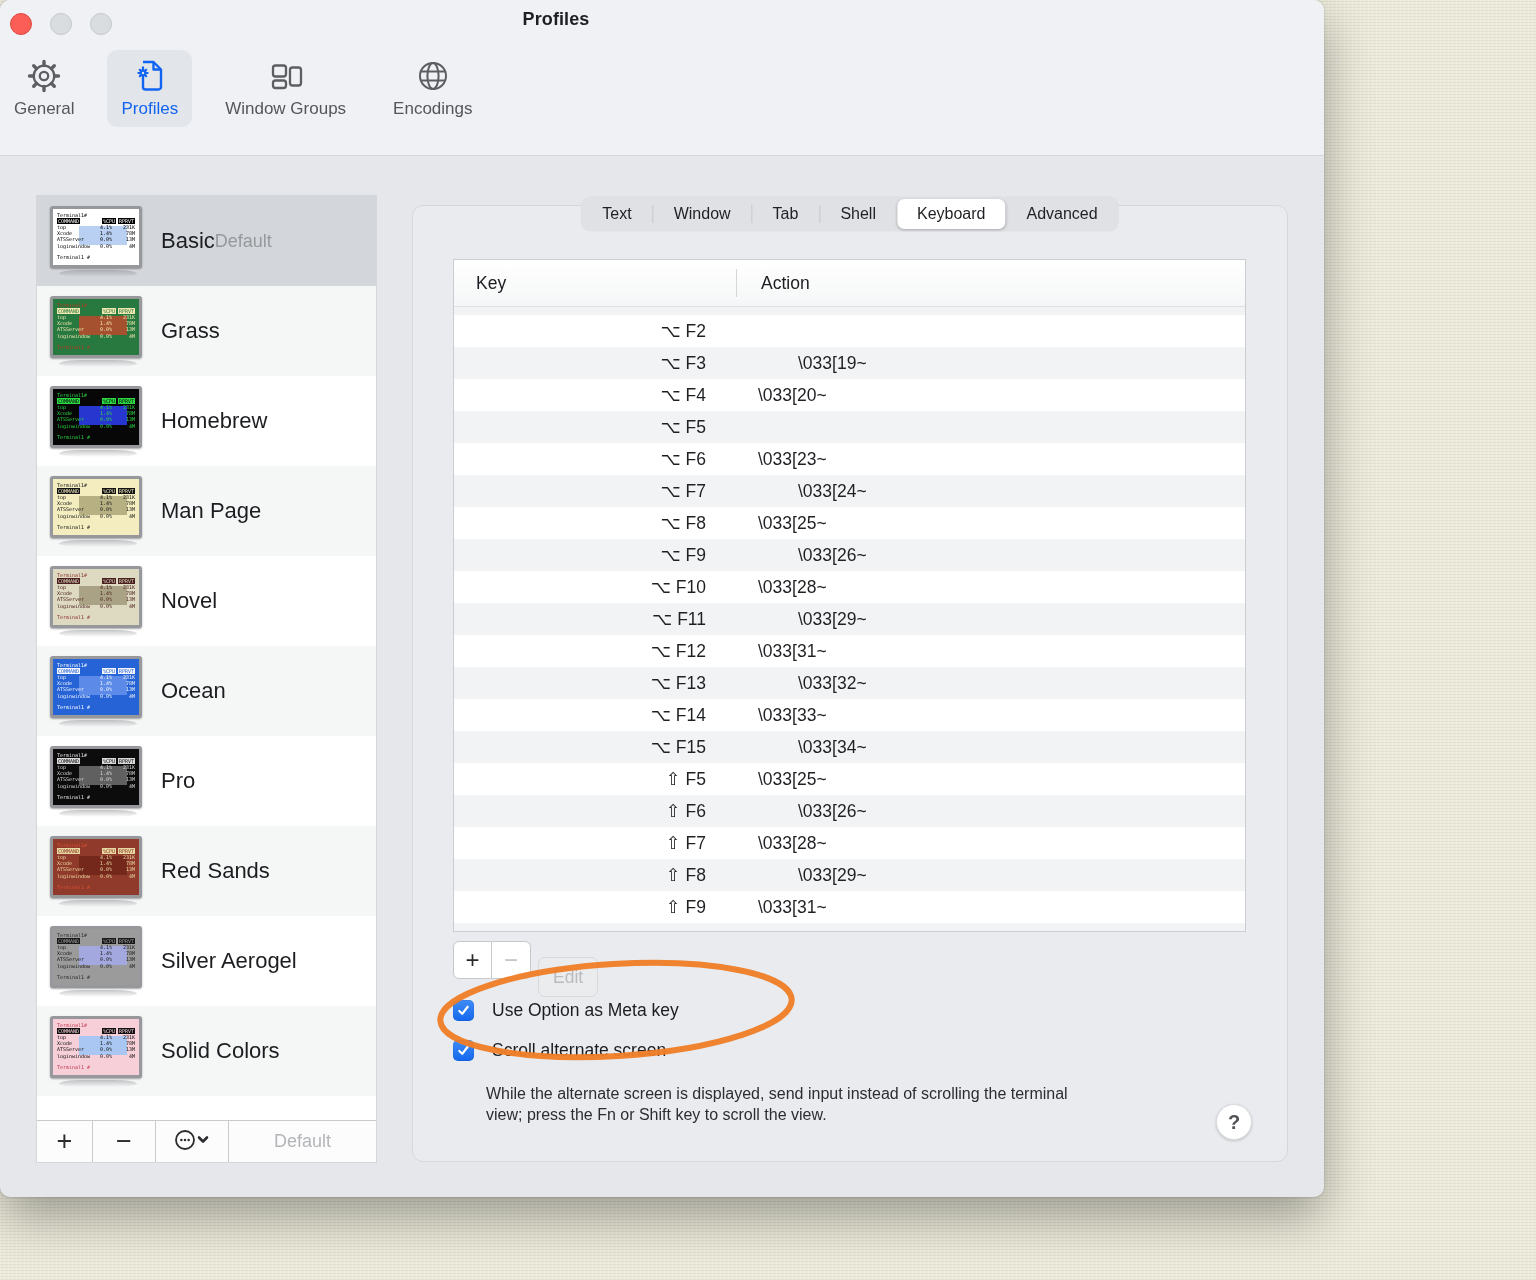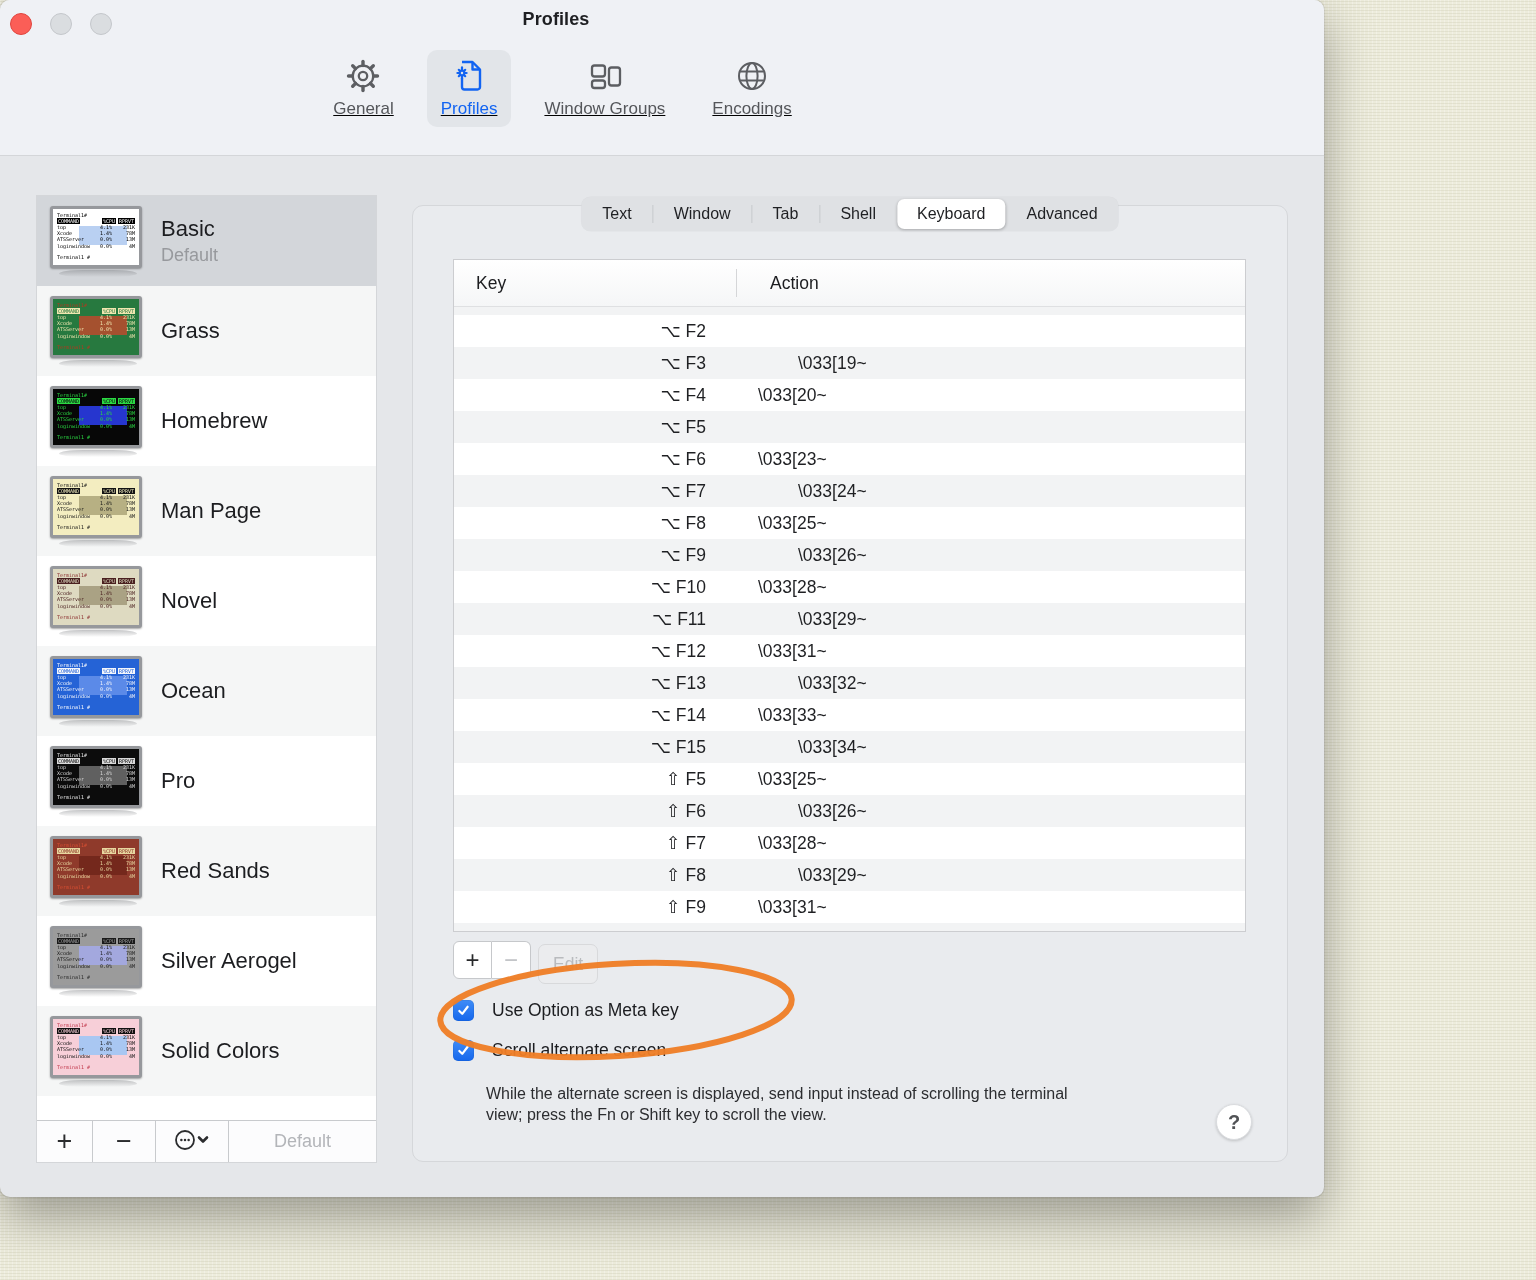--- a/index.html
+++ b/index.html
@@ -21,22 +21,22 @@
   }
   .titlebar{ position:absolute; left:0; top:0; right:0; height:156px;
     background:#eff1f5; border-bottom:1px solid #d4d6d9; }
   .traffic{ position:absolute; left:10px; top:13px; display:flex; gap:18px; }
   .light{ width:22px; height:22px; border-radius:50%; }
   .light-close{ background:#fb5e57; border:1px solid #e0453e; }
   .light-dim{ background:#dadde0; border:1px solid #c4c7cb; }
   .win-title{ position:absolute; top:9px; left:0; right:212px; text-align:center;
     font-size:18px; font-weight:700; color:#1e1f22; letter-spacing:.1px; }
 
-  .toolbar{ position:absolute; top:50px; left:13px; right:212px;
-    display:flex; justify-content:center; align-items:flex-start; gap:19px;text-decoration:underline; }
+  .toolbar{ position:absolute; top:50px; left:0; right:212px;
+    display:flex; align-items:flex-start; gap:19px; }
   .tb-item{ display:flex; flex-direction:column; align-items:center; gap:3px;
     padding:6px 14px 8px; border-radius:10px; color:#54565a; font-size:17px; }
   .tb-item.selected{ background:#e2e5e9; color:#1264f2; }
   .tb-icon{ width:44px; height:40px; display:flex; align-items:center; justify-content:center; }
 
   
   .sidebar{ position:absolute; left:36px; top:195px; width:341px; height:968px;
     background:#fff; border:1px solid #d4d6d9; }
   .profile-list{ position:absolute; left:0; right:0; top:0; bottom:42px; overflow:hidden; }
   .p-row{ height:90px; display:flex; align-items:center; padding-left:13px; gap:15px; background:#fff; }
@@ -54,21 +54,21 @@
   .tt-title{ color:var(--ttl); }
   .tt-hdr{ display:flex; align-items:center; }
   .tt-hdr .hsp{ flex:1; }
   .tt-hdr .box{ background:var(--tfg); color:var(--tbg); padding:0 1px; margin-left:2px; }
   .tt-hdr .box:first-child{ margin-left:0; }
   .tt-ln{ display:flex; }
   .tt-ln .n{ flex:1; overflow:hidden; white-space:nowrap; }
   .tt-ln .c{ width:19px; text-align:right; }
   .tt-ln .m{ width:23px; text-align:right; }
   .tt-prompt{ margin-top:5px; color:var(--ttl); }
-  .p-meta{ display:flex; flex-direction:column; }
+  .p-meta{ display:flex; }
   .p-name{ font-size:22px; color:#1c1d20; }
   .p-sub{ font-size:18px; color:#97999d; margin-top:3px; }
 
   .sidebar-footer{ position:absolute; left:0; right:0; bottom:0; height:42px;
     border-top:1px solid #c8cacd; display:flex; background:#fcfcfd; }
   .sf-btn{ display:flex; align-items:center; justify-content:center;
     border-right:1px solid #c8cacd; color:#2b2c2e; }
   .sf-add{ width:56px; font-size:27px; font-weight:300; }
   .sf-remove{ width:63px; font-size:27px; font-weight:300; }
   .sf-more{ width:73px; gap:4px; }
@@ -88,34 +88,34 @@
   .seg:not(.sel)+.seg:not(.sel)::before{ content:""; position:absolute; left:0; top:8px; bottom:8px;
     width:1px; background:#c7c9cc; }
 
   .table{ position:absolute; left:40px; top:53px; width:793px; height:673px;
     background:#fff; border:1px solid #cccdd0; }
   .thead{ position:relative; height:47px; display:flex;
     background:linear-gradient(#ffffff,#f5f6f7); border-bottom:1px solid #dfe0e2; }
   .thead::after{ content:""; position:absolute; left:282px; top:9px; bottom:9px; width:1px; background:#d5d6d8; }
   .th{ display:flex; align-items:center; font-size:17.5px; color:#1c1d20; }
   .th-key{ width:282px; padding-left:22px; }
-  .th-action{ flex:1; padding-left:34px; }
+  .th-action{ flex:1; padding-left:25px; }
   .tbody{ position:absolute; top:47px; left:0; right:0; bottom:0; overflow:hidden;
     background:#f2f3f4; padding-top:8px; }
   .t-row{ height:32px; display:flex; align-items:center; font-size:17.5px; color:#1f2023; background:#fff; }
   .t-row.alt{ background:#f2f3f4;gap:40px; }
   .t-key{ width:282px; text-align:right; padding-right:30px;padding-left:20px; }
   .t-action{ flex:1; padding-left:22px; }
 
   .tbl-controls{ position:absolute; left:40px; top:735px; display:flex; align-items:flex-start; }
   .btn-pm{ width:39px; height:38px; background:#fff; border:1px solid #c6c8cb;
     display:flex; align-items:center; justify-content:center; font-size:24px; font-weight:300; color:#28292b; }
   .btn-add{ border-radius:6px 0 0 6px; }
   .btn-remove{ border-left:none; border-radius:0 6px 6px 0; color:#c1c3c6; }
-  .btn-edit{ margin-left:7px; margin-top:3px; height:40px; padding:0 14px;
+  .btn-edit{ margin-left:7px; margin-top:16px; height:40px; padding:0 14px;
     background:#ebecee; border:1px solid #d8d9db; border-radius:7px;
     font-size:17.5px; color:#b9bbbe; display:flex; align-items:center; }
 
   .cb-row{ position:absolute; left:40px; display:flex; align-items:center; gap:18px; }
   .cb-row-1{ top:794px; } .cb-row-2{ top:834px; }
   .cb-box{ width:21px; height:21px; border-radius:5px;
     background:linear-gradient(#3f8cf7,#1567ec); box-shadow:inset 0 0 0 .5px rgba(0,0,0,.1);
     display:flex; align-items:center; justify-content:center; }
   .cb-label{ font-size:17.5px; color:#1c1d20; }
 

